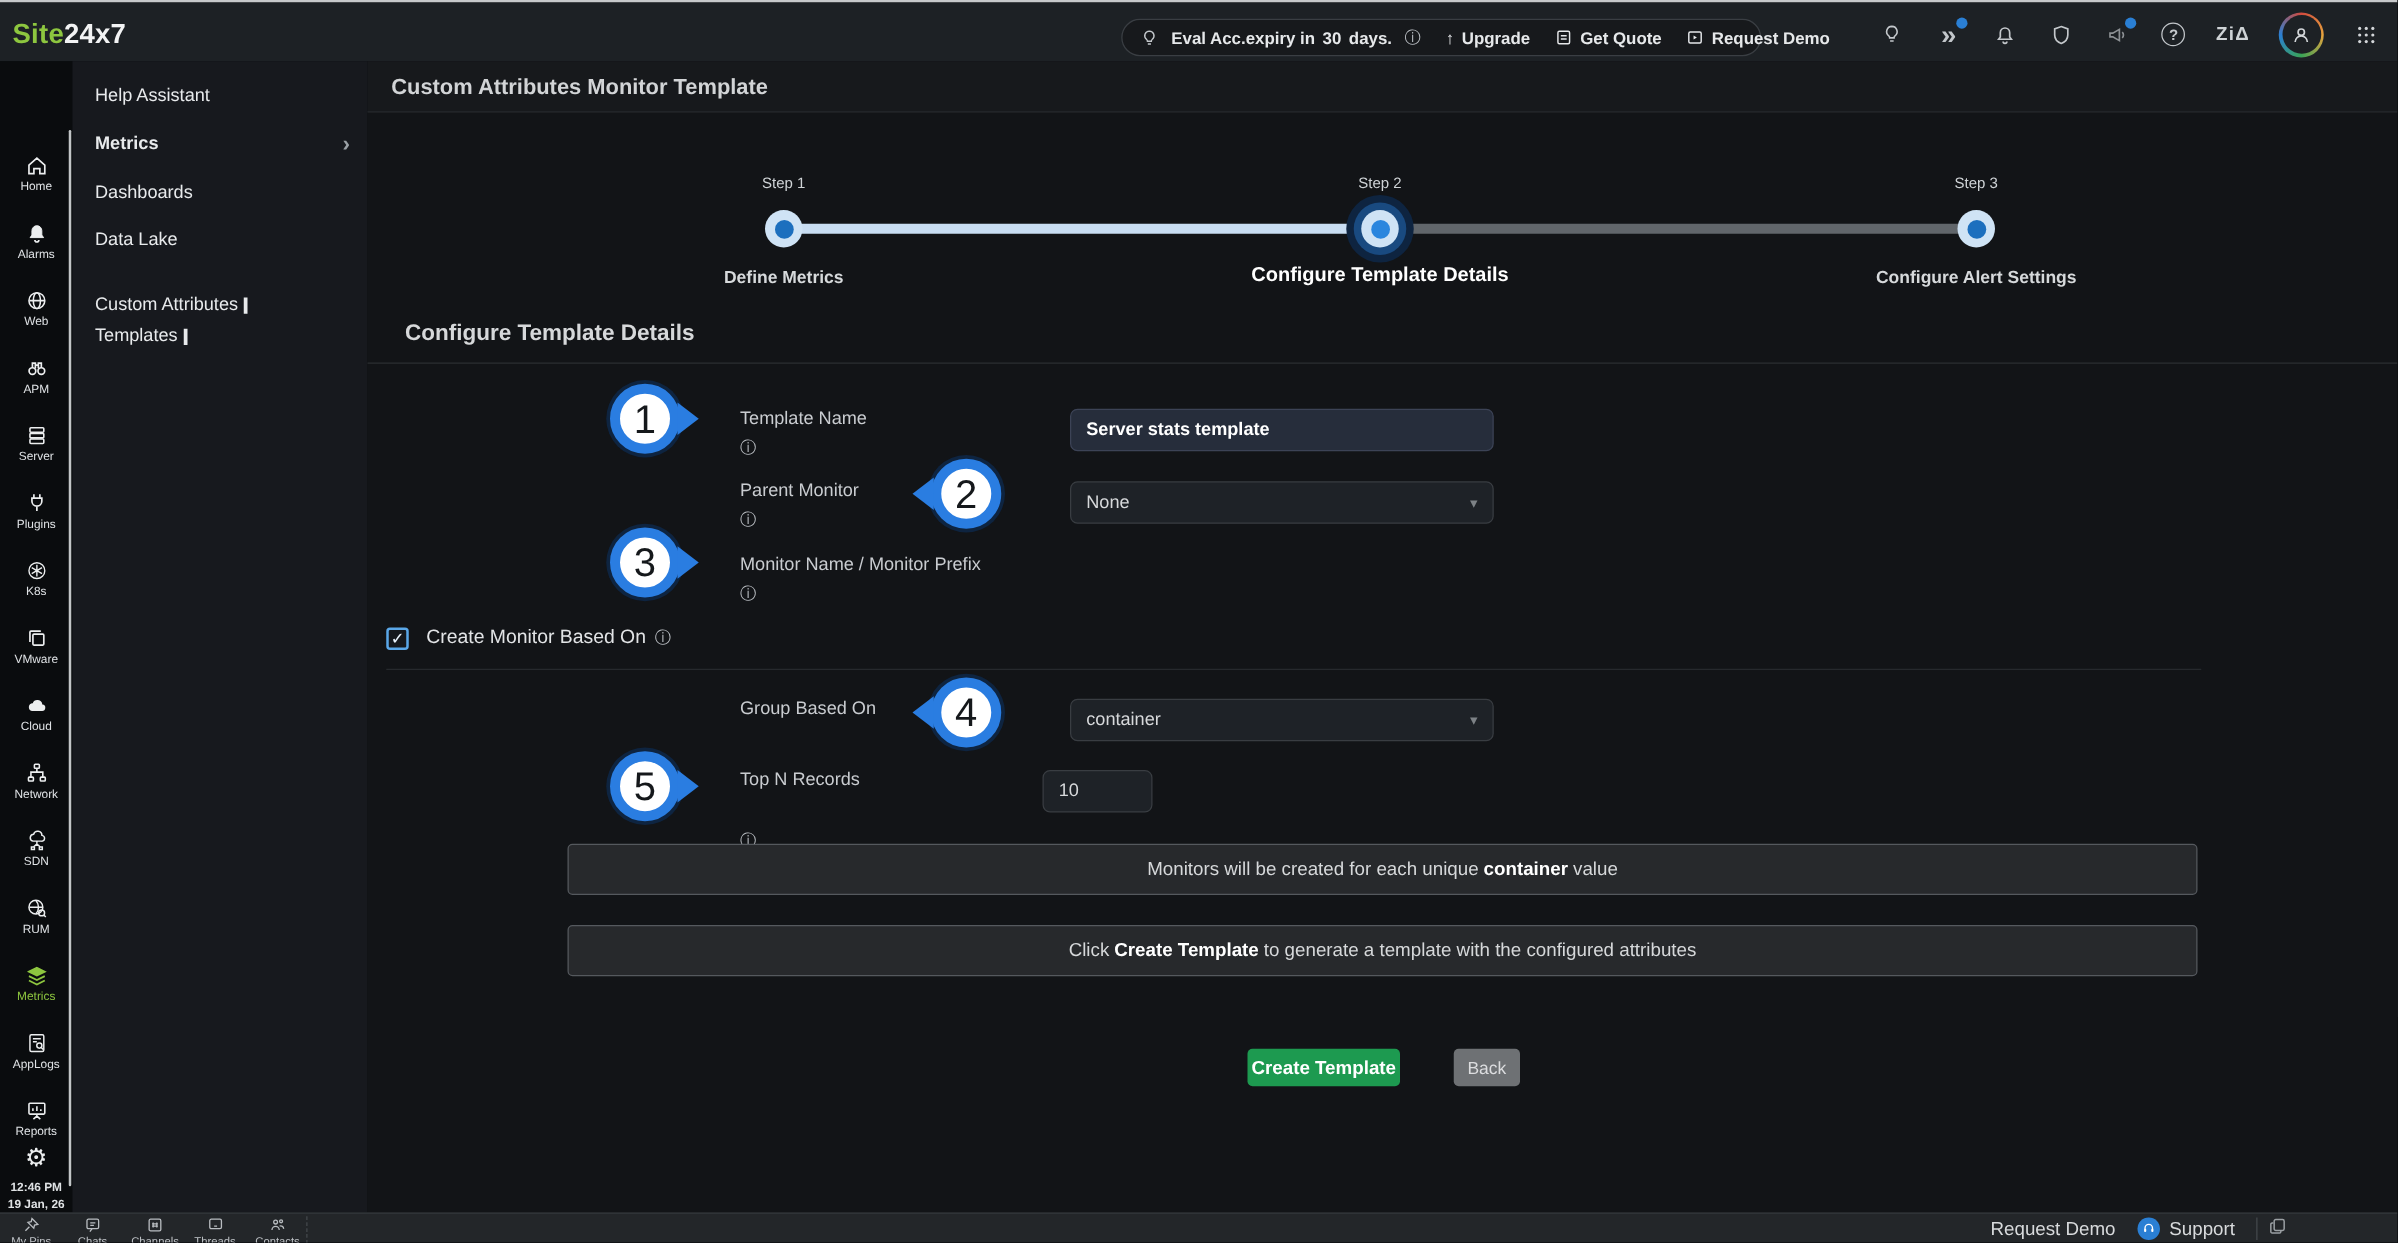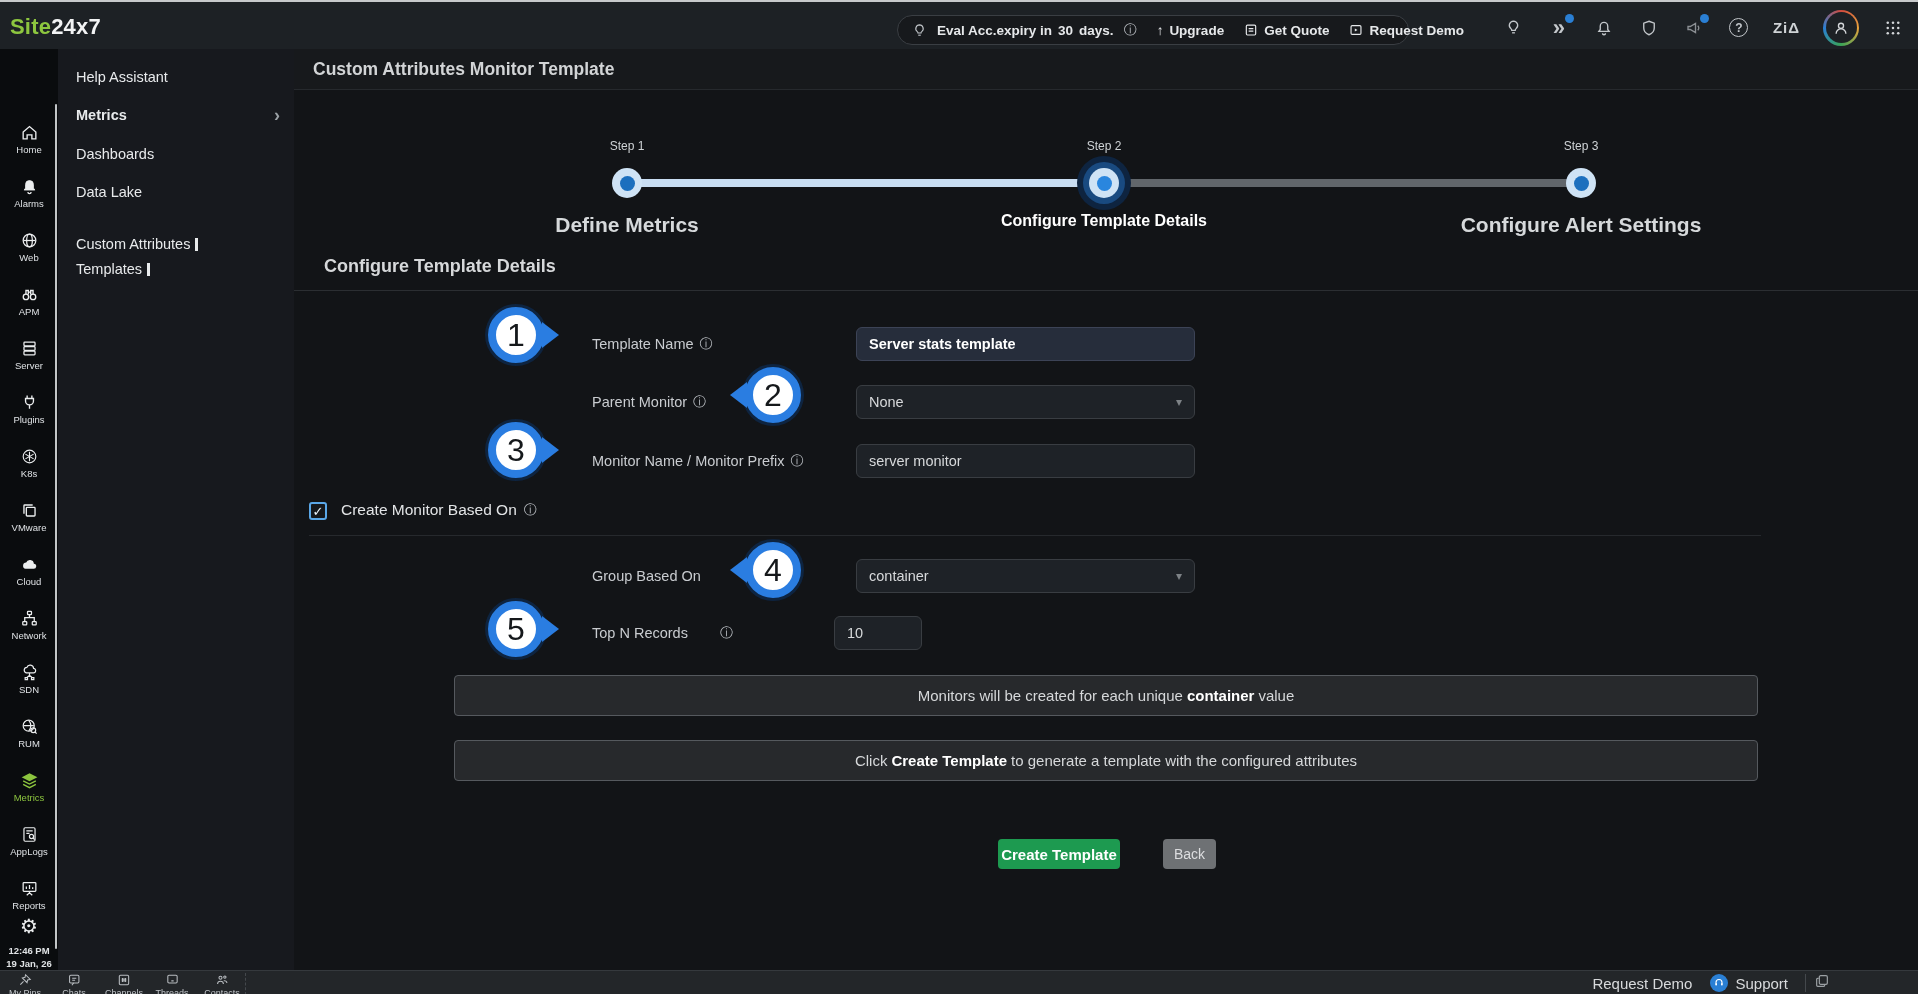--- a/index.html
+++ b/index.html
@@ -51,33 +51,33 @@
   .sm-item.bold { font-weight:bold; }
   .cursor-mark { display:inline-block; width:3px; height:13px; background:#e8eaec; margin-left:5px; }
 
   
   #main { left:294px; top:49px; width:1624px; height:921px; background:#121417; }
   #page-header { position:absolute; left:0; top:0; width:1624px; height:41px; background:#17191c; border-bottom:1px solid #26292d;
                  display:flex; align-items:center; }
   #page-title { margin-left:19px; font-size:17.5px; color:#d2d4d6; }
 
   .step-label { position:absolute; transform:translateX(-50%); font-size:12px; color:#cfd3d6; white-space:nowrap; }
-  .step-name  { position:absolute; transform:translateX(-50%); font-size:21px; color:#d6d9db; font-weight:bold; white-space:nowrap; }
+  .step-name  { position:absolute; transform:translateX(-50%); font-size:14px; color:#d6d9db; font-weight:bold; white-space:nowrap; }
   .step-name.current { color:#ffffff; font-size:16px; }
   .wline { position:absolute; height:8px; border-radius:4px; }
   .wdot { position:absolute; width:30px; height:30px; border-radius:50%; background:#cfe3f5; display:flex;
           align-items:center; justify-content:center; transform:translate(-50%,-50%); }
   .wdot .core { width:15px; height:15px; border-radius:50%; background:#1c6fbe; }
   .wdot.active { background:#cfe3f5; box-shadow:0 0 0 6px #194a80, 0 0 0 12px #0e2440; }
   .wdot.active .core { background:#2a86de; }
 
   #section-title { position:absolute; left:30px; top:207px; font-size:18px; color:#d6d8da; }
   .hdivider { position:absolute; height:1px; background:#2b2e32; }
 
-  .flabel { position:absolute; font-size:14.5px; color:#c9ccd0; display:flex; align-items:center; gap:6px; white-space:nowrap; }
+  .flabel { position:absolute; font-size:14.5px; color:#c9ccd0; display:flex; gap:6px; white-space:nowrap;flex-direction:column; }
   .finput { position:absolute; width:339px; height:34px; background:#1e2227; border:1px solid #393d42; border-radius:6px;
             color:#d7d9db; font-size:14.5px; padding:0 12px; display:flex; align-items:center; }
   input.finput { font-family:"Liberation Sans",sans-serif; outline:none; }
   .finput.selected { background:#262d3b; border-color:#3c4356; font-weight:bold; color:#fff; }
   .fselect { cursor:pointer; justify-content:space-between; }
   .fselect .chev { color:#7d8286; font-size:12px; }
 
   .callout { position:absolute; width:56px; height:56px; border-radius:50%; background:#ffffff; border:8px solid #2a7de1;
              display:flex; align-items:center; justify-content:center; font-size:32px; color:#15181b;
              box-shadow:0 0 0 3px #0e2440; }
@@ -440,21 +440,20 @@
     <span class="chev">▾</span>
   </div>
 
   <div class="callout point-right" style="left:194px; top:373px;">
       <span>3</span>
     </div>
   <label class="flabel" style="left:298px; top:395px; height:34px;">
     <span>Monitor Name / Monitor Prefix</span>
     <span class="iglyph">ⓘ</span>
   </label>
-  <input class="finput" style="left: 562px; top: 395px;" value="server monitor">
 
   <div id="checkbox">
       <span>✓</span>
     </div>
   <label id="checkbox-label">
     <span>Create Monitor Based On</span>
     <span class="iglyph">ⓘ</span>
   </label>
   <div class="hdivider" style="left:15px; top:486px; width:1452px; background:#26292d;"></div>
 

